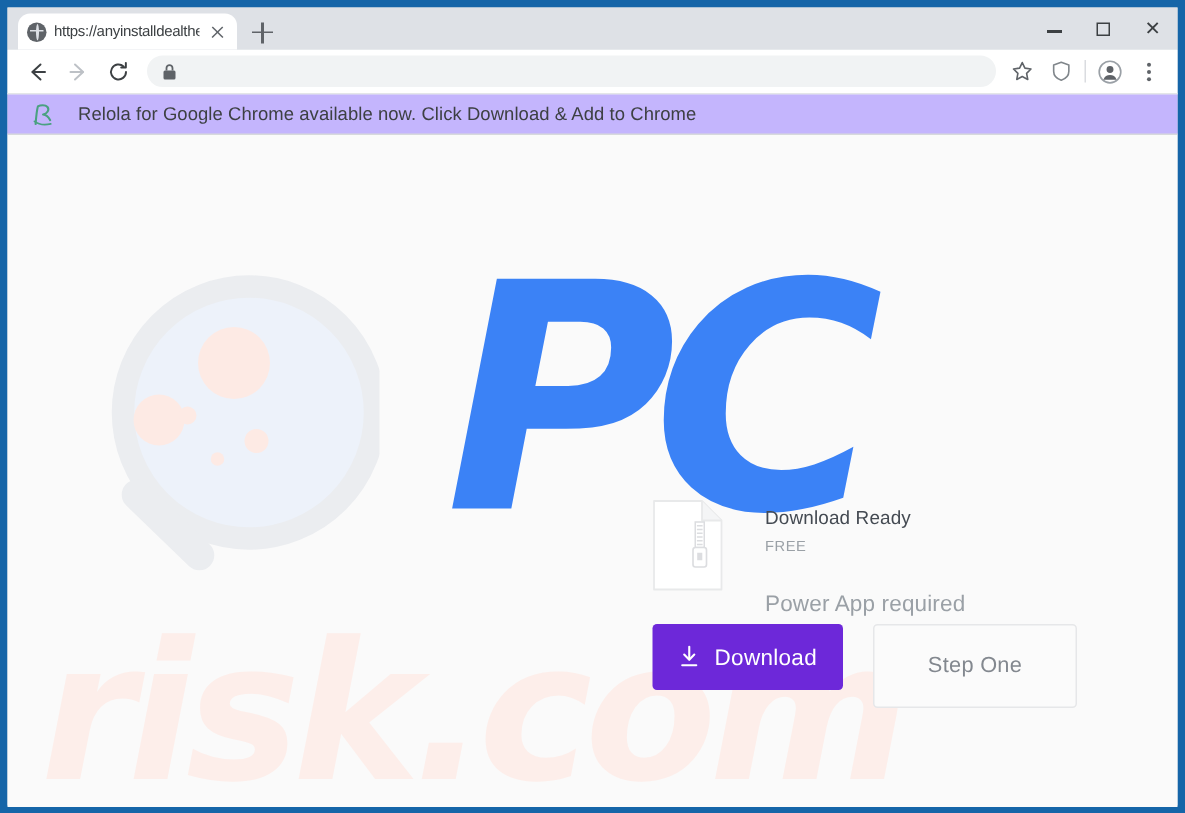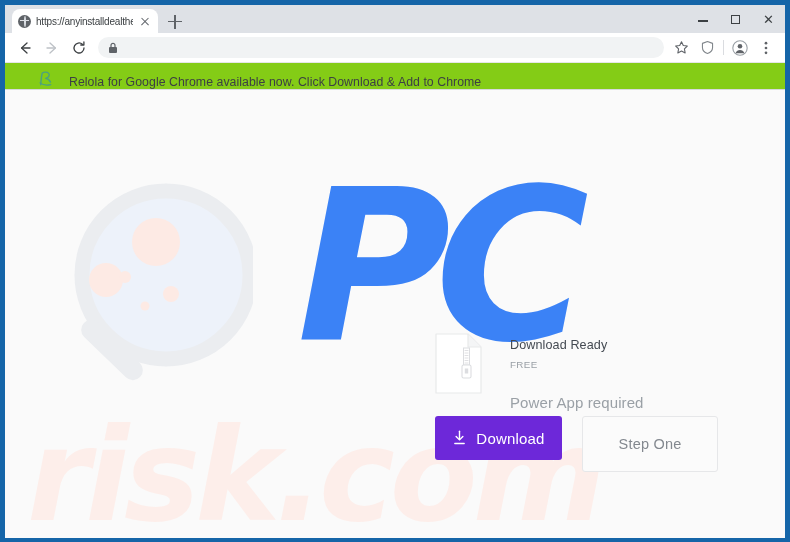--- a/index.html
+++ b/index.html
@@ -183,25 +183,25 @@
   .tb-sep {
     width: 1px; height: 15px;
     background: #dadce0;
     margin: 0 3px;
     flex: 0 0 1px;
   }
 
   
   .banner {
     height: 27px;
-    background: #84cc16;
+    background: #c4b5fd;
     border-bottom: 1px solid #d7d9dc;
     display: flex;
-    align-items: flex-end;
-    padding-left: 30px;
+    align-items: center;
+    padding-left: 13px;
     box-sizing: border-box;
     gap: 13px;
   }
   .banner-logo {
     width: 21px; height: 21px;
     flex: 0 0 21px;
     display: flex; align-items: center; justify-content: center;
   }
   .banner-text {
     font-size: 12.3px;

